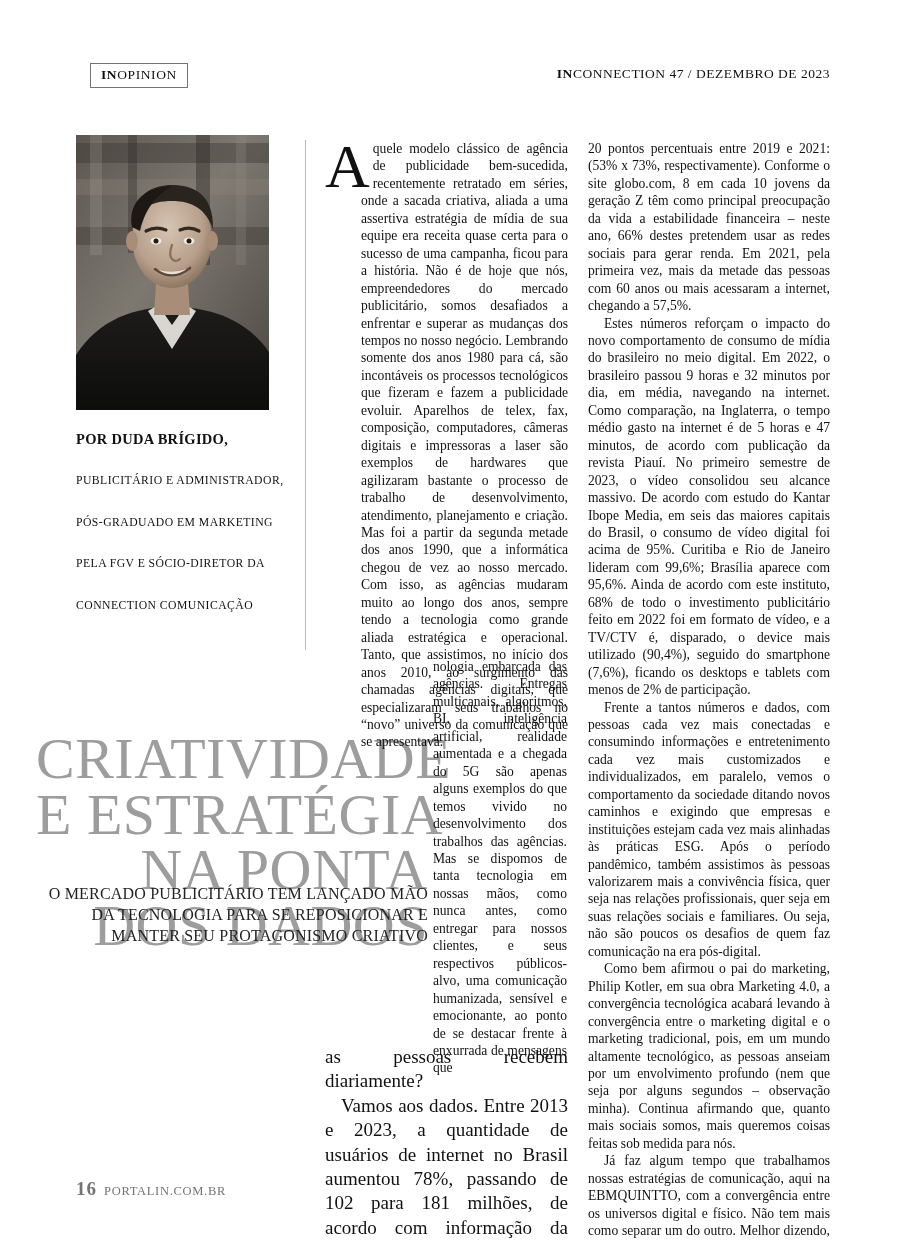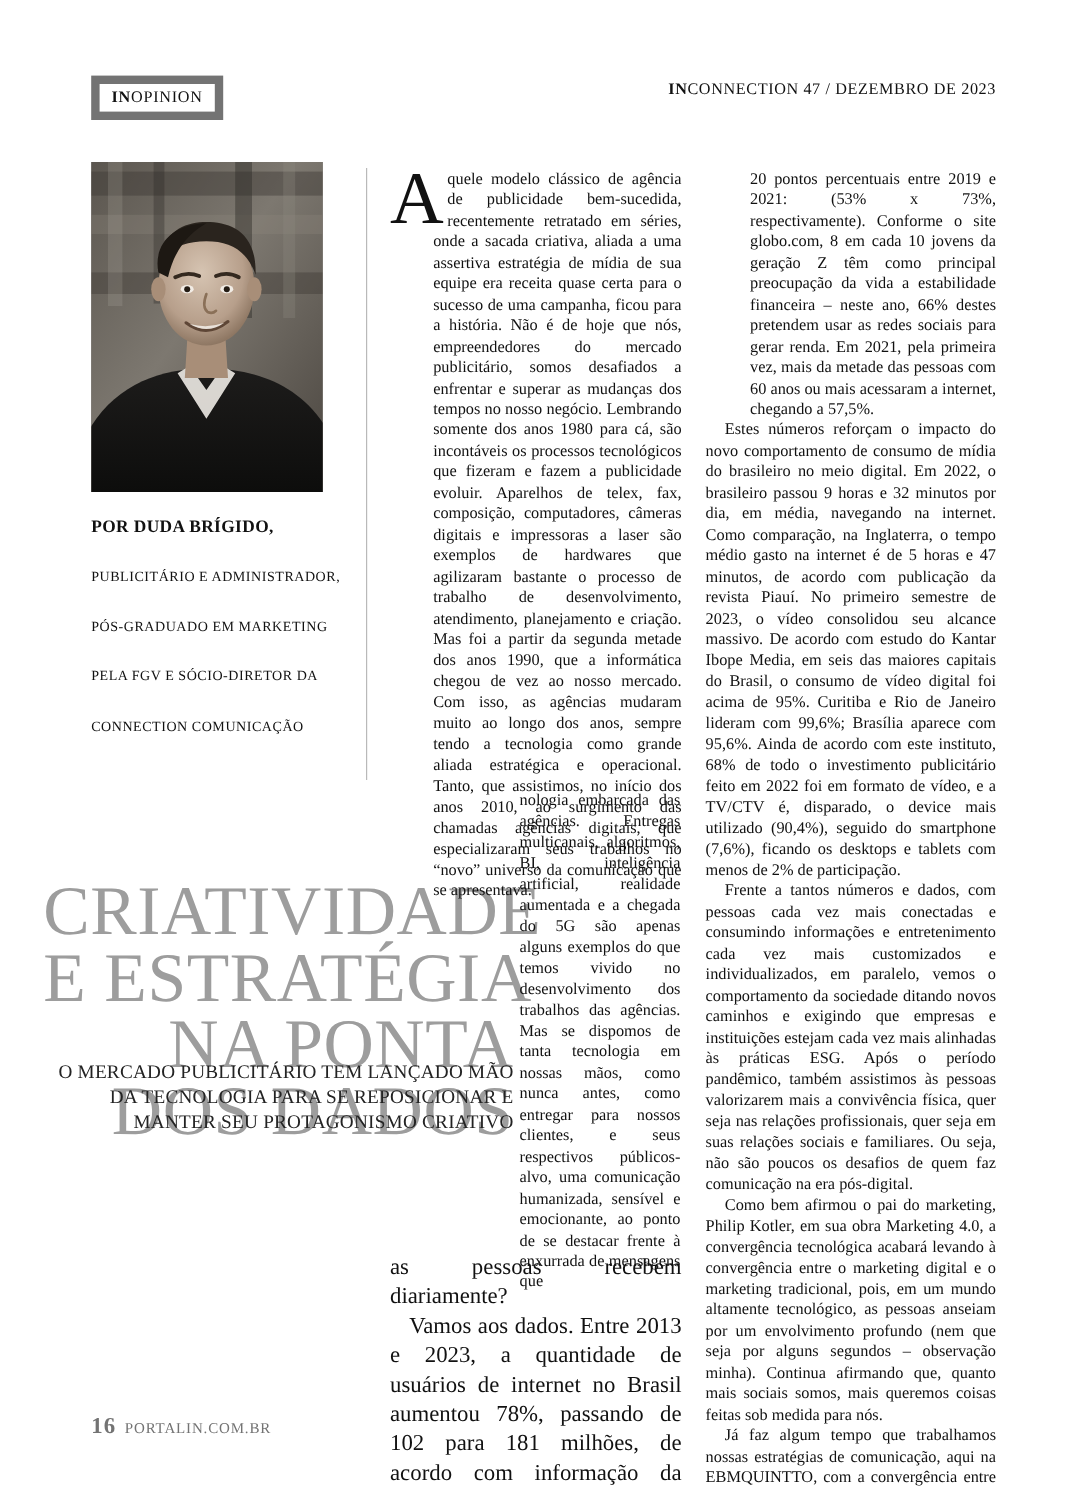--- a/index.html
+++ b/index.html
@@ -10,22 +10,22 @@
     color:#111;
     overflow:hidden;
     position:relative;
   }
 
   
   #page-header {
     position:absolute; left:0; top:0; width:906px; height:100px;
   }
   #kicker-box {
-    position:absolute; left:76px; top:63px;
-    border:7px solid #737373;
+    position:absolute; left:90px; top:63px;
+    border:1px solid #737373;
     padding:3px 10px 4px 10px;
     font-family:"Liberation Serif", serif;
     font-size:13.5px; letter-spacing:0.6px;
     color:#111; white-space:nowrap;
   }
   #kicker-box .bold { font-weight:bold; }
   #masthead {
     position:absolute; right:76px; top:66px;
     font-family:"Liberation Serif", serif;
     font-size:13.5px; letter-spacing:0.5px;
@@ -115,21 +115,21 @@
   }
   #col-mid-tail p { margin:0; text-indent:16px; }
   #col-mid-tail p.noind { text-indent:0; }
 
   
   #col-right {
     position:absolute; left:588px; top:140px; width:242px;
     font-size:13.6px; line-height:1.285; text-align:justify; color:#111;
   }
   #col-right p { margin:0; text-indent:16px; }
-  #col-right p.noind { text-indent:0;margin-left:37px; }
+  #col-right p.noind { text-indent:0; }
 
   
   #footer {
     position:absolute; left:76px; top:1178px; width:400px;
     font-family:"Liberation Serif", serif;
     color:#737373; white-space:nowrap;
   }
   #footer .pagenum { font-weight:bold; font-size:19px; letter-spacing:1px; }
   #footer .site { font-size:12.5px; letter-spacing:0.7px; margin-left:7px; }
 </style>

